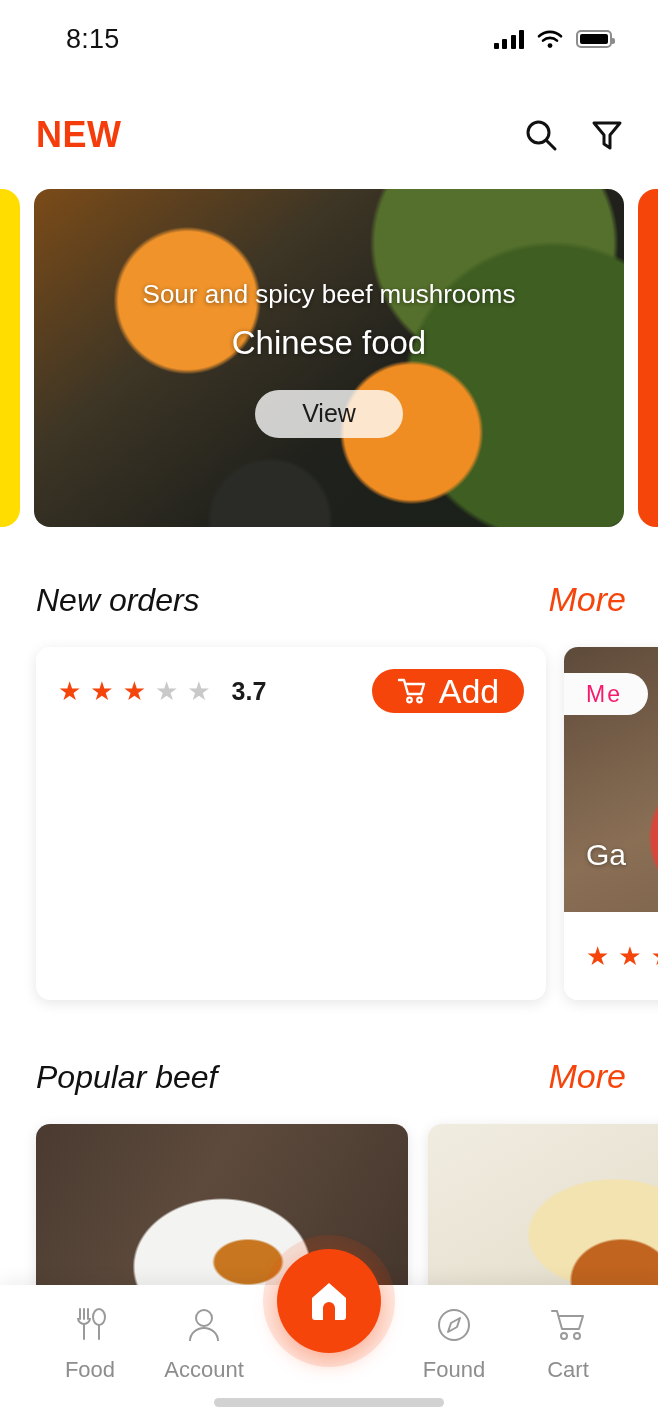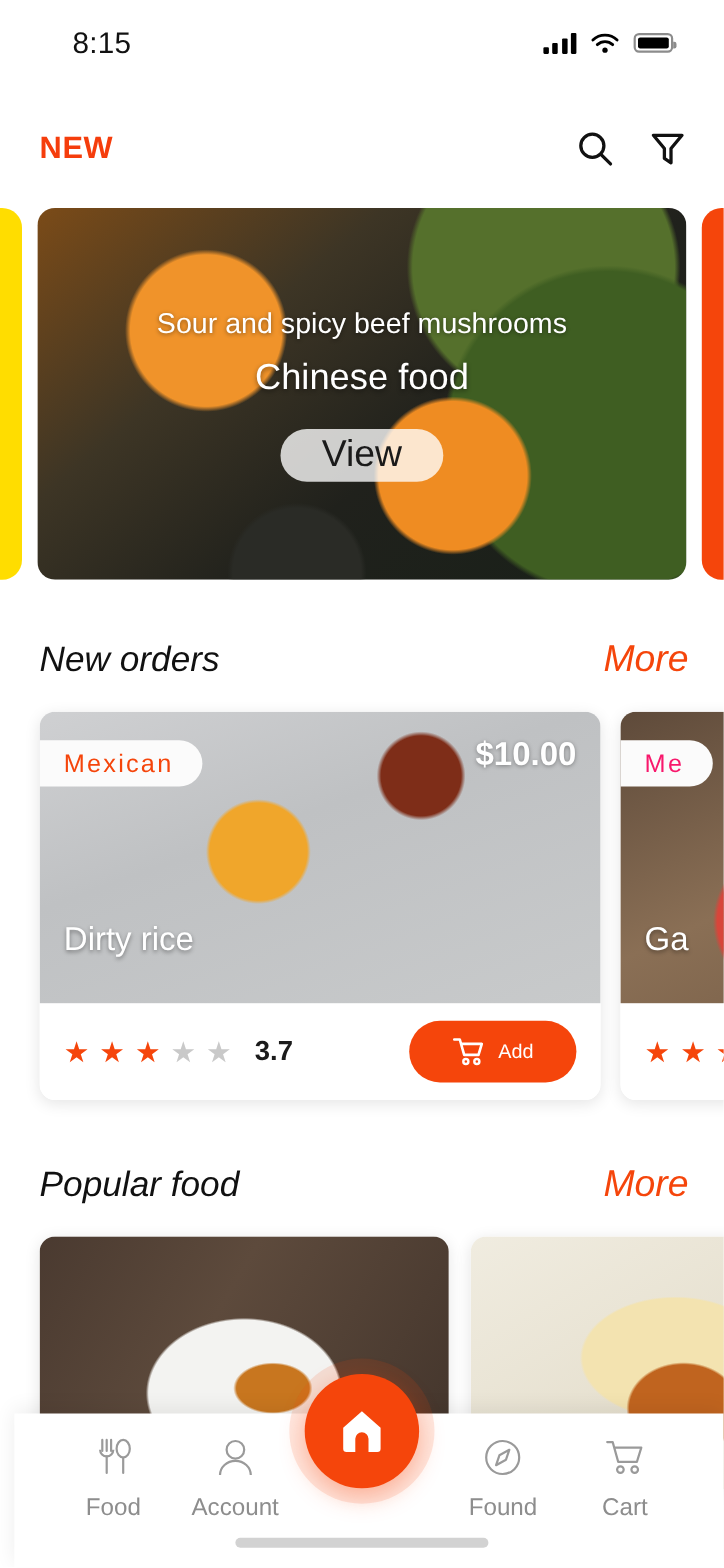--- a/index.html
+++ b/index.html
@@ -39,21 +39,21 @@
     background:#8c8c8c; border-radius:0 2px 2px 0;
   }
   .batt span { display: block; width: 100%; height: 100%; background: #000; border-radius: 2px; }
 
   
   .header {
     position: absolute; top: 100px; left: 0; right: 0; height: 70px;
     display: flex; align-items: center; justify-content: space-between;
     padding: 0 30px 0 36px;
   }
-  .brand { font-size: 28px; font-weight: bold; color: #F53D0C; letter-spacing: 0.5px; }
+  .brand { font-size: 36px; font-weight: bold; color: #F53D0C; letter-spacing: 0.5px; }
   .header-actions { display: flex; align-items: center; gap: 24px; }
   .icon-btn { width: 42px; height: 42px; display: flex; align-items: center; justify-content: center; }
 
   
   .carousel { position: absolute; top: 189px; left: 0; right: 0; height: 338px; }
   .peek {
     position: absolute; top: 0; width: 62px; height: 338px; border-radius: 18px;
   }
   .peek.left  { left: -42px;  background: #FFDD00; }
   .peek.right { right: -42px; background: #F5450B; }
@@ -75,21 +75,21 @@
     display: flex; flex-direction: column; align-items: center; justify-content: center;
     gap: 14px;
   }
   .banner-sub { font-size: 26px; color: #fff; text-shadow: 0 1px 4px rgba(0,0,0,.45); }
   .banner-title { font-size: 33px; color: #fff; text-shadow: 0 1px 5px rgba(0,0,0,.45); margin-bottom: 6px; }
   .view-btn {
     margin-top: 8px;
     min-width: 148px; height: 48px; border-radius: 26px;
     background: rgba(255,255,255,0.78);
     display: flex; align-items: center; justify-content: center;
-    font-size: 34px; color: #1a1a1a;
+    font-size: 25px; color: #1a1a1a;
   }
 
   
   .section-head {
     position: absolute; left: 36px; right: 32px;
     display: flex; align-items: baseline; justify-content: space-between; font-style: italic;
   }
   .section-title { font-size: 32px; color: #111; }
   .section-more { font-size: 34px; color: #F5450B; }
 
@@ -136,23 +136,23 @@
   }
   .card-footer {
     height: 88px; display: flex; align-items: center; justify-content: space-between;
     padding: 0 22px 0 22px; background: #fff;
   }
   .rating { display: flex; align-items: center; gap: 9px; }
   .star { font-size: 26px; line-height: 1; color: #F5450B; }
   .star.off { color: #c9c9c9; }
   .rating-value { font-size: 25px; font-weight: bold; color: #1b1b1b; margin-left: 12px; }
   .add-btn {
-    height: 56px; min-width: 152px; border-radius: 28px; background: #F5450B;
+    height: 44px; min-width: 152px; border-radius: 28px; background: #F5450B;
     display: flex; align-items: center; justify-content: center; gap: 12px;
-    color: #fff; font-size: 18px;
+    color: #fff; font-size: 34px;
   }
 
   
   .popular-row { position: absolute; top: 1124px; left: 0; right: 0; height: 230px; }
   .pop-card {
     position: absolute; top: 0; width: 372px; height: 230px;
     border-radius: 14px; background: #fff; overflow: hidden;
     box-shadow: 0 3px 14px rgba(0,0,0,0.10);
   }
   .pop-a { left: 36px; }
@@ -170,21 +170,20 @@
       radial-gradient(ellipse at 50% 48%, #f3e3b0 0 32%, rgba(243,227,176,0) 33%),
       linear-gradient(150deg, #f0ece0 0%, #e6e0cf 55%, #ded6c2 100%);
   }
 
   
   .tabbar {
     position: absolute; left: 0; right: 0; bottom: 0; height: 140px;
     background: #fff; box-shadow: 0 -4px 18px rgba(0,0,0,0.07);
     display: flex; align-items: flex-start; justify-content: space-between;
     padding: 20px 36px 0 36px;
-    margin-left: 13px;
   }
   .tab {
     width: 108px; display: flex; flex-direction: column; align-items: center; gap: 10px;
   }
   .tab-label { font-size: 22px; color: #8d8d8d; }
   .tab-spacer { width: 130px; }
   .home-fab {
     position: absolute; left: 50%; transform: translateX(-50%);
     bottom: 72px; width: 104px; height: 104px; border-radius: 50%;
     background: #F5450B;
@@ -251,25 +250,20 @@
   </div>
 
   <div class="section-head" style="top:580px">
     <div class="section-title">New orders</div>
     <div class="section-more">More</div>
   </div>
 
   <div class="orders-row">
 
     <div class="food-card card-main">
-      <div class="card-photo photo-a">
-        <div class="badge badge-orange">Mexican</div>
-        <div class="price">$10.00</div>
-        <div class="food-name">Dirty rice</div>
-      </div>
       <div class="card-footer">
         <div class="rating">
           <span class="star">★</span>
           <span class="star">★</span>
           <span class="star">★</span>
           <span class="star off">★</span>
           <span class="star off">★</span>
           <span class="rating-value">3.7</span>
         </div>
         <div class="add-btn">
@@ -295,21 +289,21 @@
           <span class="star">★</span>
 
         </div>
 
       </div>
     </div>
 
   </div>
 
   <div class="section-head" style="top:1057px">
-    <div class="section-title">Popular food</div>
+    <div class="section-title">Popular beef</div>
     <div class="section-more">More</div>
   </div>
 
   <div class="popular-row">
     <div class="pop-card pop-a">
       <div class="pop-photo pop-photo-a"></div>
     </div>
     <div class="pop-card pop-b">
       <div class="pop-photo pop-photo-b"></div>
     </div>

